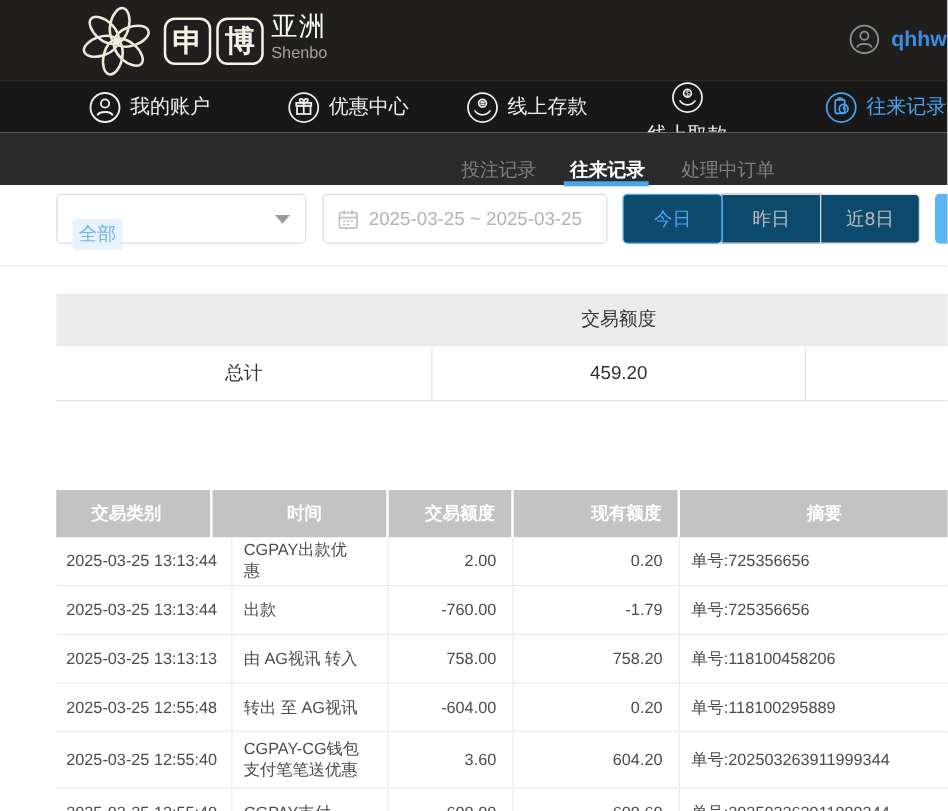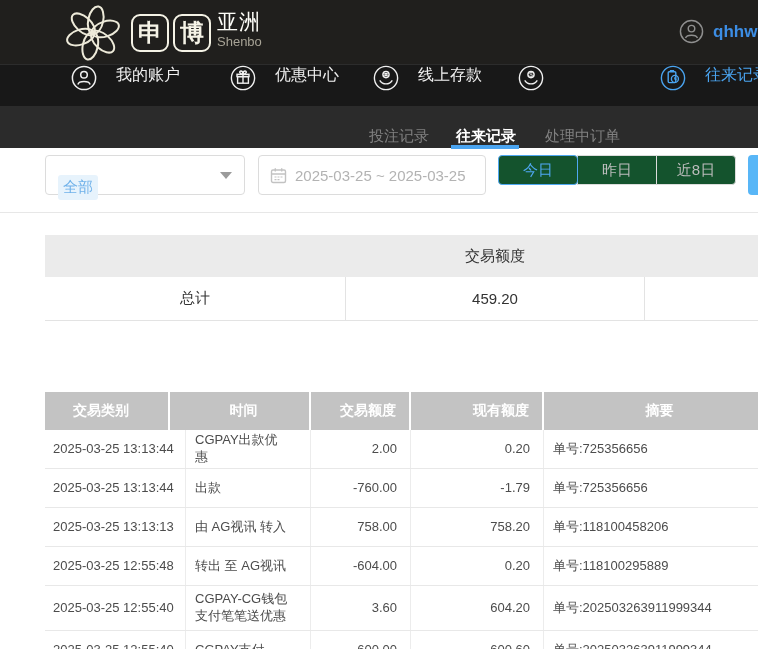--- a/index.html
+++ b/index.html
@@ -16,21 +16,21 @@
   .box1{left:131px;} .box2{left:173px;}
   .region-wrap{position:absolute;left:217px;top:11px;line-height:1;}
   .region-cn{color:#fdfdf8;font-size:21px;letter-spacing:1px;}
   .region-en{color:#a7a396;font-size:13px;margin-top:3px;}
   .user-area{position:absolute;left:679px;top:19px;display:flex;align-items:center;gap:9px;}
   .username{color:#3c8de4;font-size:17px;font-weight:bold;white-space:nowrap;}
 
   
   .navbar{position:absolute;left:0;top:64px;width:758px;height:42px;background:#181818;
           border-top:1px solid #2c2c2c;box-sizing:border-box;}
-  .nav-item{position:absolute;top:0;height:41px;display:flex;align-items:flex-start;gap:19px;
+  .nav-item{position:absolute;top:0;height:41px;display:flex;align-items:center;gap:7px;
             color:#f0f0f0;font-size:16px;white-space:nowrap;cursor:pointer;}
   .nav-item svg{flex:0 0 auto;}
   .nav-item.active{color:#4aa4f0;}
   .ni0{left:71px;} .ni1{left:230px;} .ni2{left:373px;} .ni3{left:518px;flex-direction:column;} .ni4{left:660px;}
 
   
   .subnav{position:absolute;left:0;top:106px;width:758px;height:42px;background:#2b2b2b;}
   .tab{position:absolute;top:0;height:60px;display:flex;align-items:center;
        color:#818181;font-size:15px;cursor:pointer;white-space:nowrap;}
   .tab.active{color:#ffffff;font-weight:bold;}
@@ -42,21 +42,21 @@
           border:1px solid #dcdcdc;border-radius:4px;box-sizing:border-box;
           display:flex;align-items:center;padding:0 12px;cursor:pointer;}
   .select-tag{background:#e7f3fc;color:#6fb1e9;font-size:15px;padding:3px 5px;border-radius:3px;margin-top:25px;}
   .caret{margin-left:auto;width:0;height:0;border-left:6px solid transparent;
          border-right:6px solid transparent;border-top:7px solid #9b9b9b;}
   .datebox{position:absolute;left:258px;top:155px;width:228px;height:40px;background:#fff;
            border:1px solid #dcdcdc;border-radius:4px;box-sizing:border-box;
            display:flex;align-items:center;gap:8px;padding:0 11px;cursor:pointer;}
   .date-text{color:#b3b3b3;font-size:15px;white-space:nowrap;}
   .quick-group{position:absolute;left:498px;top:155px;height:40px;display:flex;}
-  .qbtn{width:80px;height:30px;box-sizing:border-box;background:#14532d;border:1px solid #dcdcdc;
+  .qbtn{width:80px;height:40px;box-sizing:border-box;background:#0c4a6e;border:1px solid #dcdcdc;
         color:#bcbcbc;font-size:15px;display:flex;align-items:center;justify-content:center;
         cursor:pointer;}
   .qbtn + .qbtn{margin-left:-1px;}
   .qbtn:first-child{border-radius:4px 0 0 4px;}
   .qbtn:last-child{border-radius:0 4px 4px 0;}
   .qbtn.active{border:1px solid #4fa8f2;color:#4fa8f2;border-radius:4px;position:relative;z-index:2;}
   .search-btn{position:absolute;left:748px;top:155px;width:62px;height:40px;background:#58b6f7;
               border:none;border-radius:4px;cursor:pointer;}
 
   .divider{position:absolute;left:0;top:212px;width:758px;height:1px;background:#e7e7e7;}

